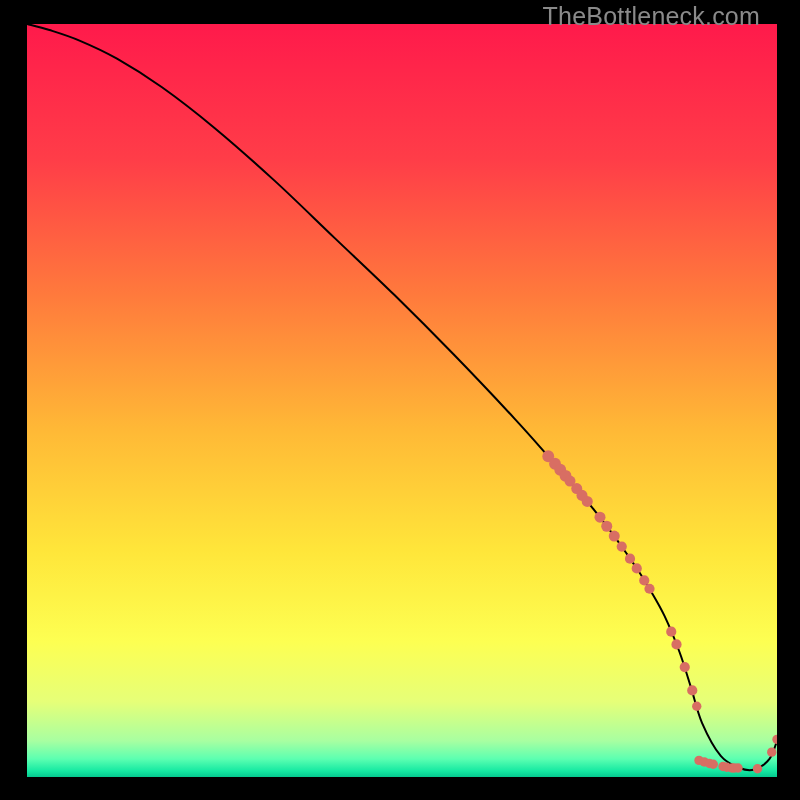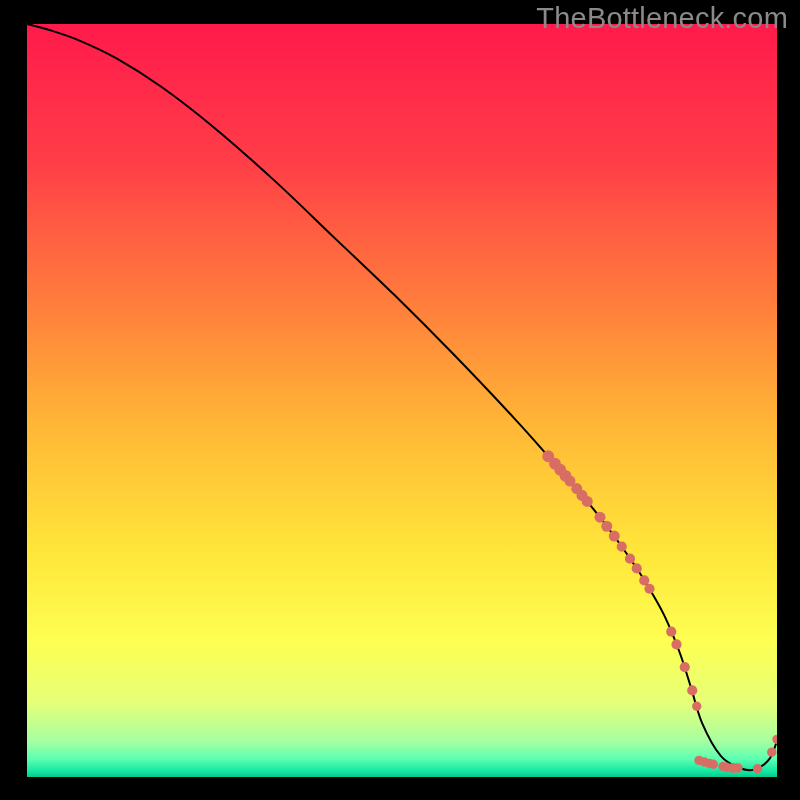--- a/index.html
+++ b/index.html
@@ -24,23 +24,23 @@
     overflow: hidden;
   }
   .plot svg {
     display: block;
     width: 750px;
     height: 753px;
   }
   .watermark {
     position: absolute;
     top: 2px;
-    right: 12px;
+    right: 40px;
     font-family: Arial, Helvetica, sans-serif;
-    font-size: 29px;
+    font-size: 25px;
     color: #8a8a8a;
     font-weight: 500;
     letter-spacing: 0.2px;
     user-select: none;
   }
 </style>
 </head>
 <body>
 
 <div class="stage">

